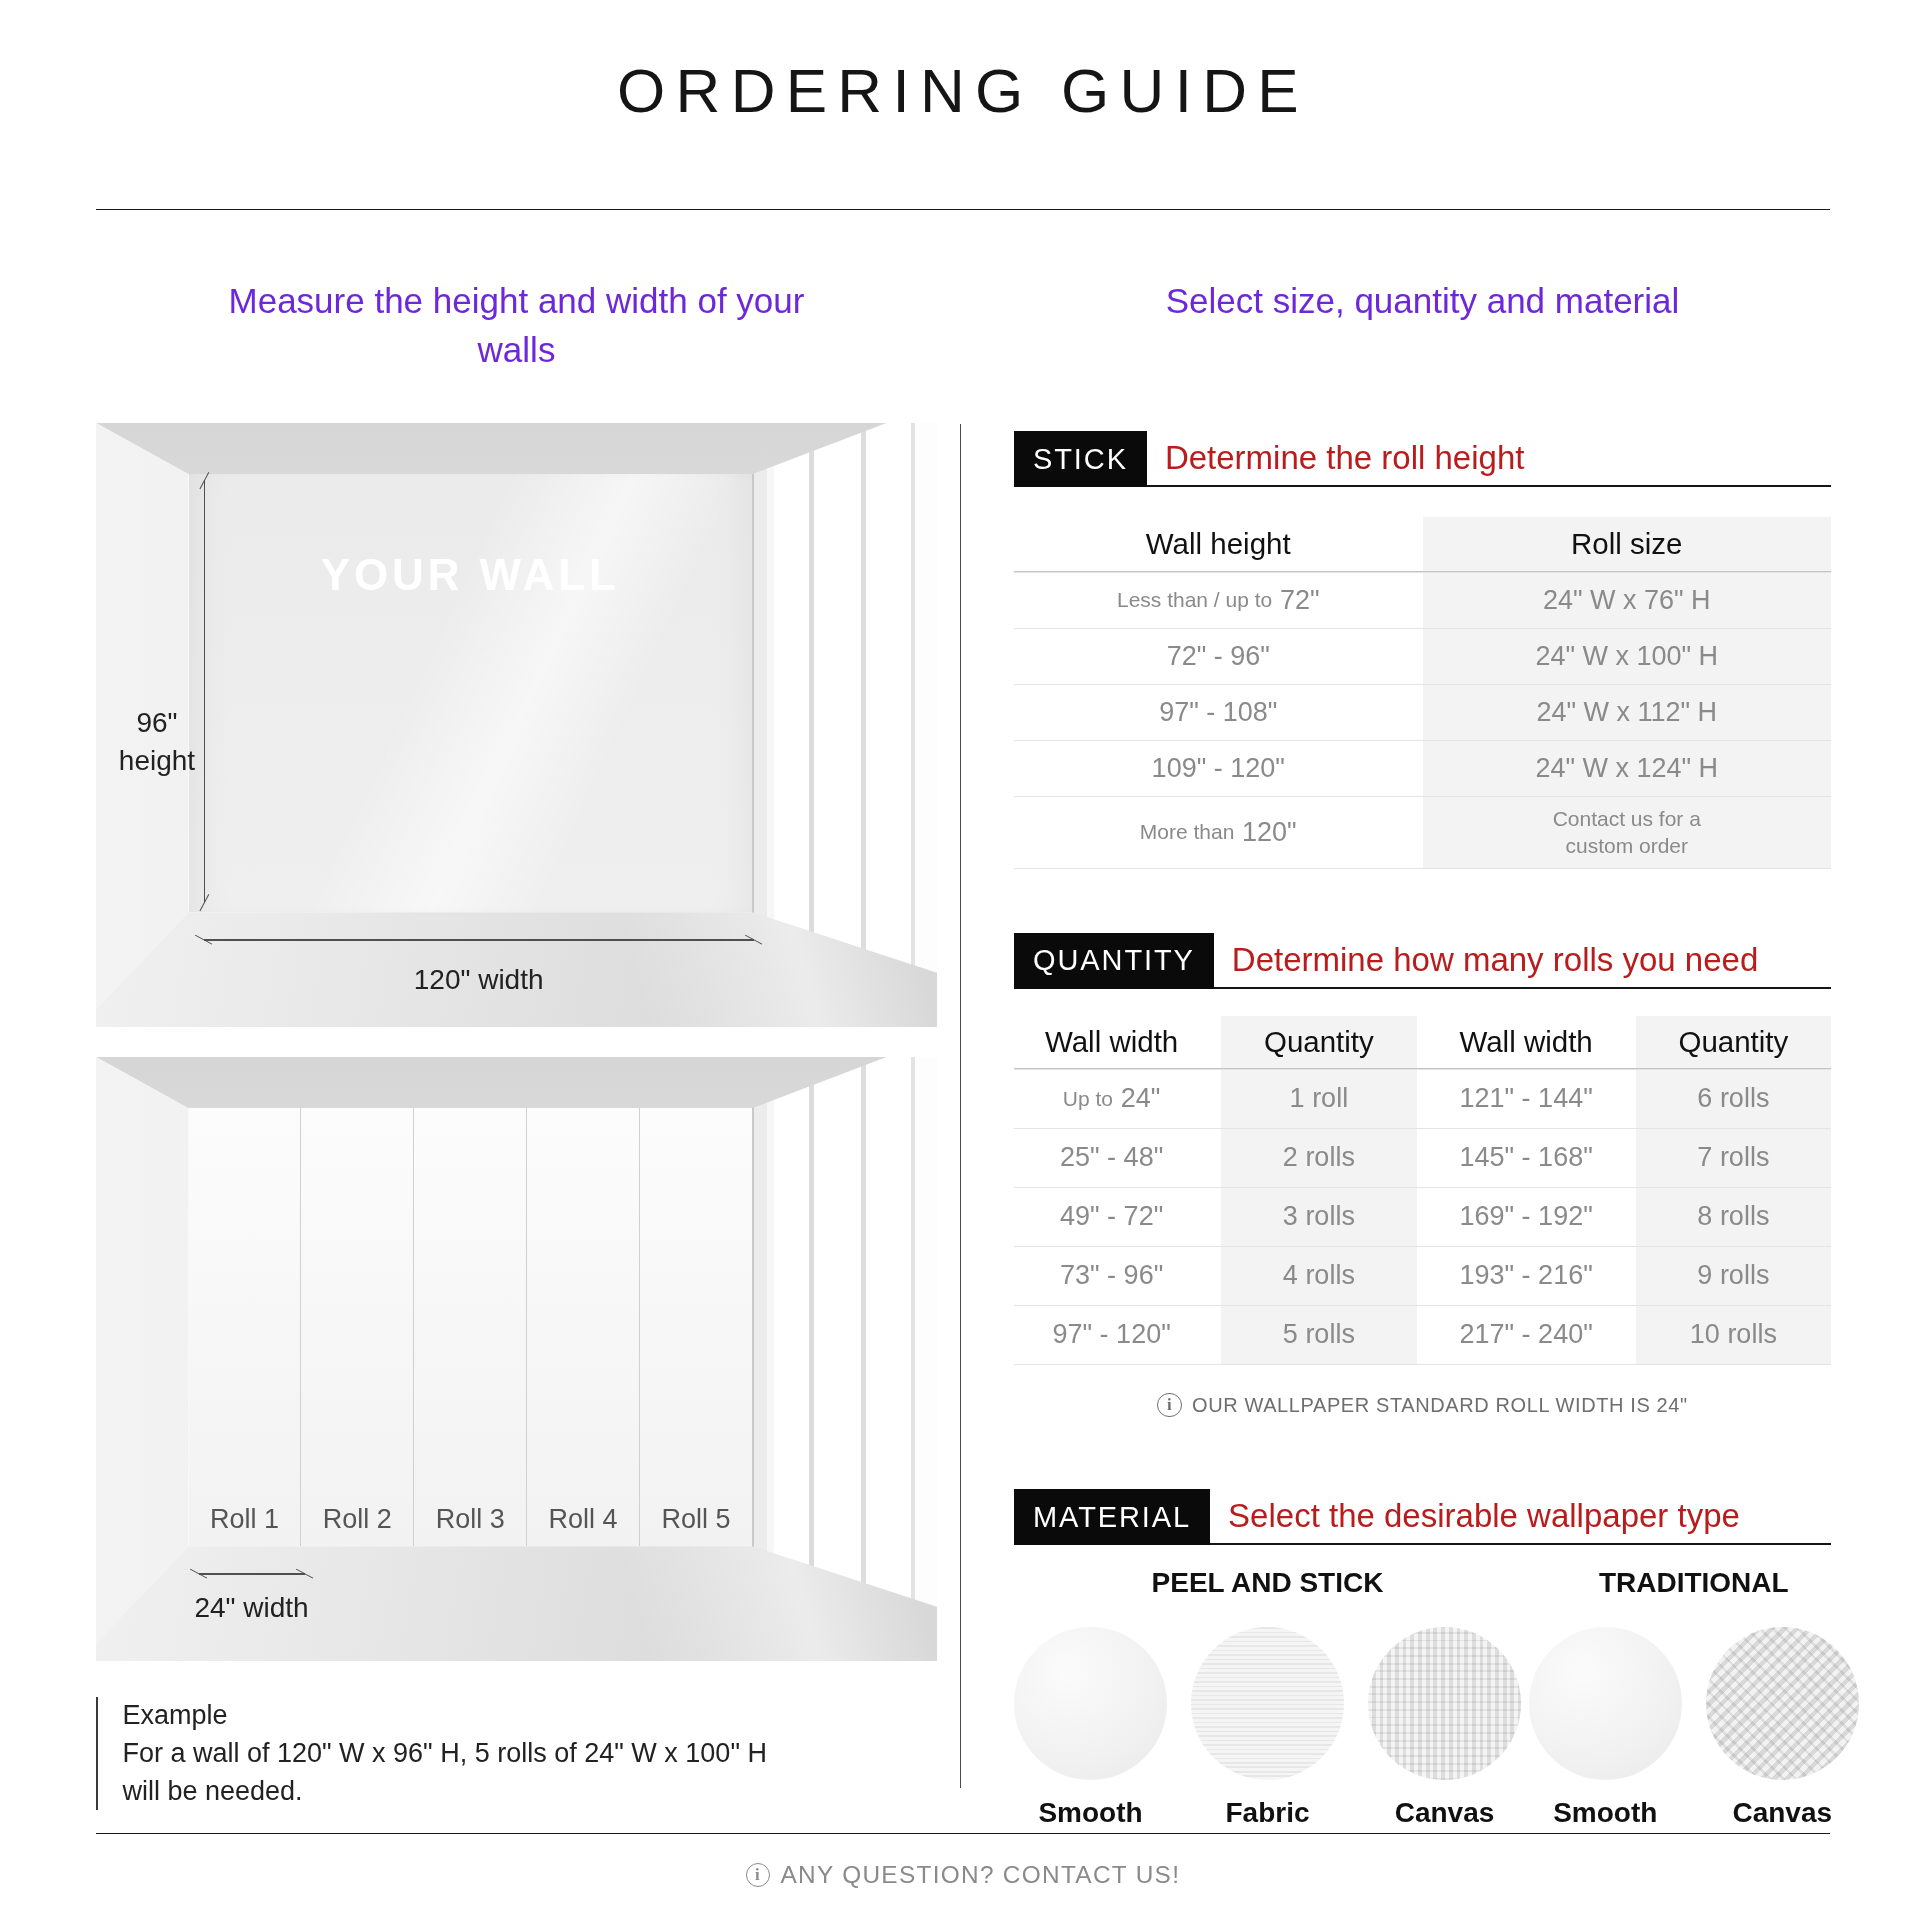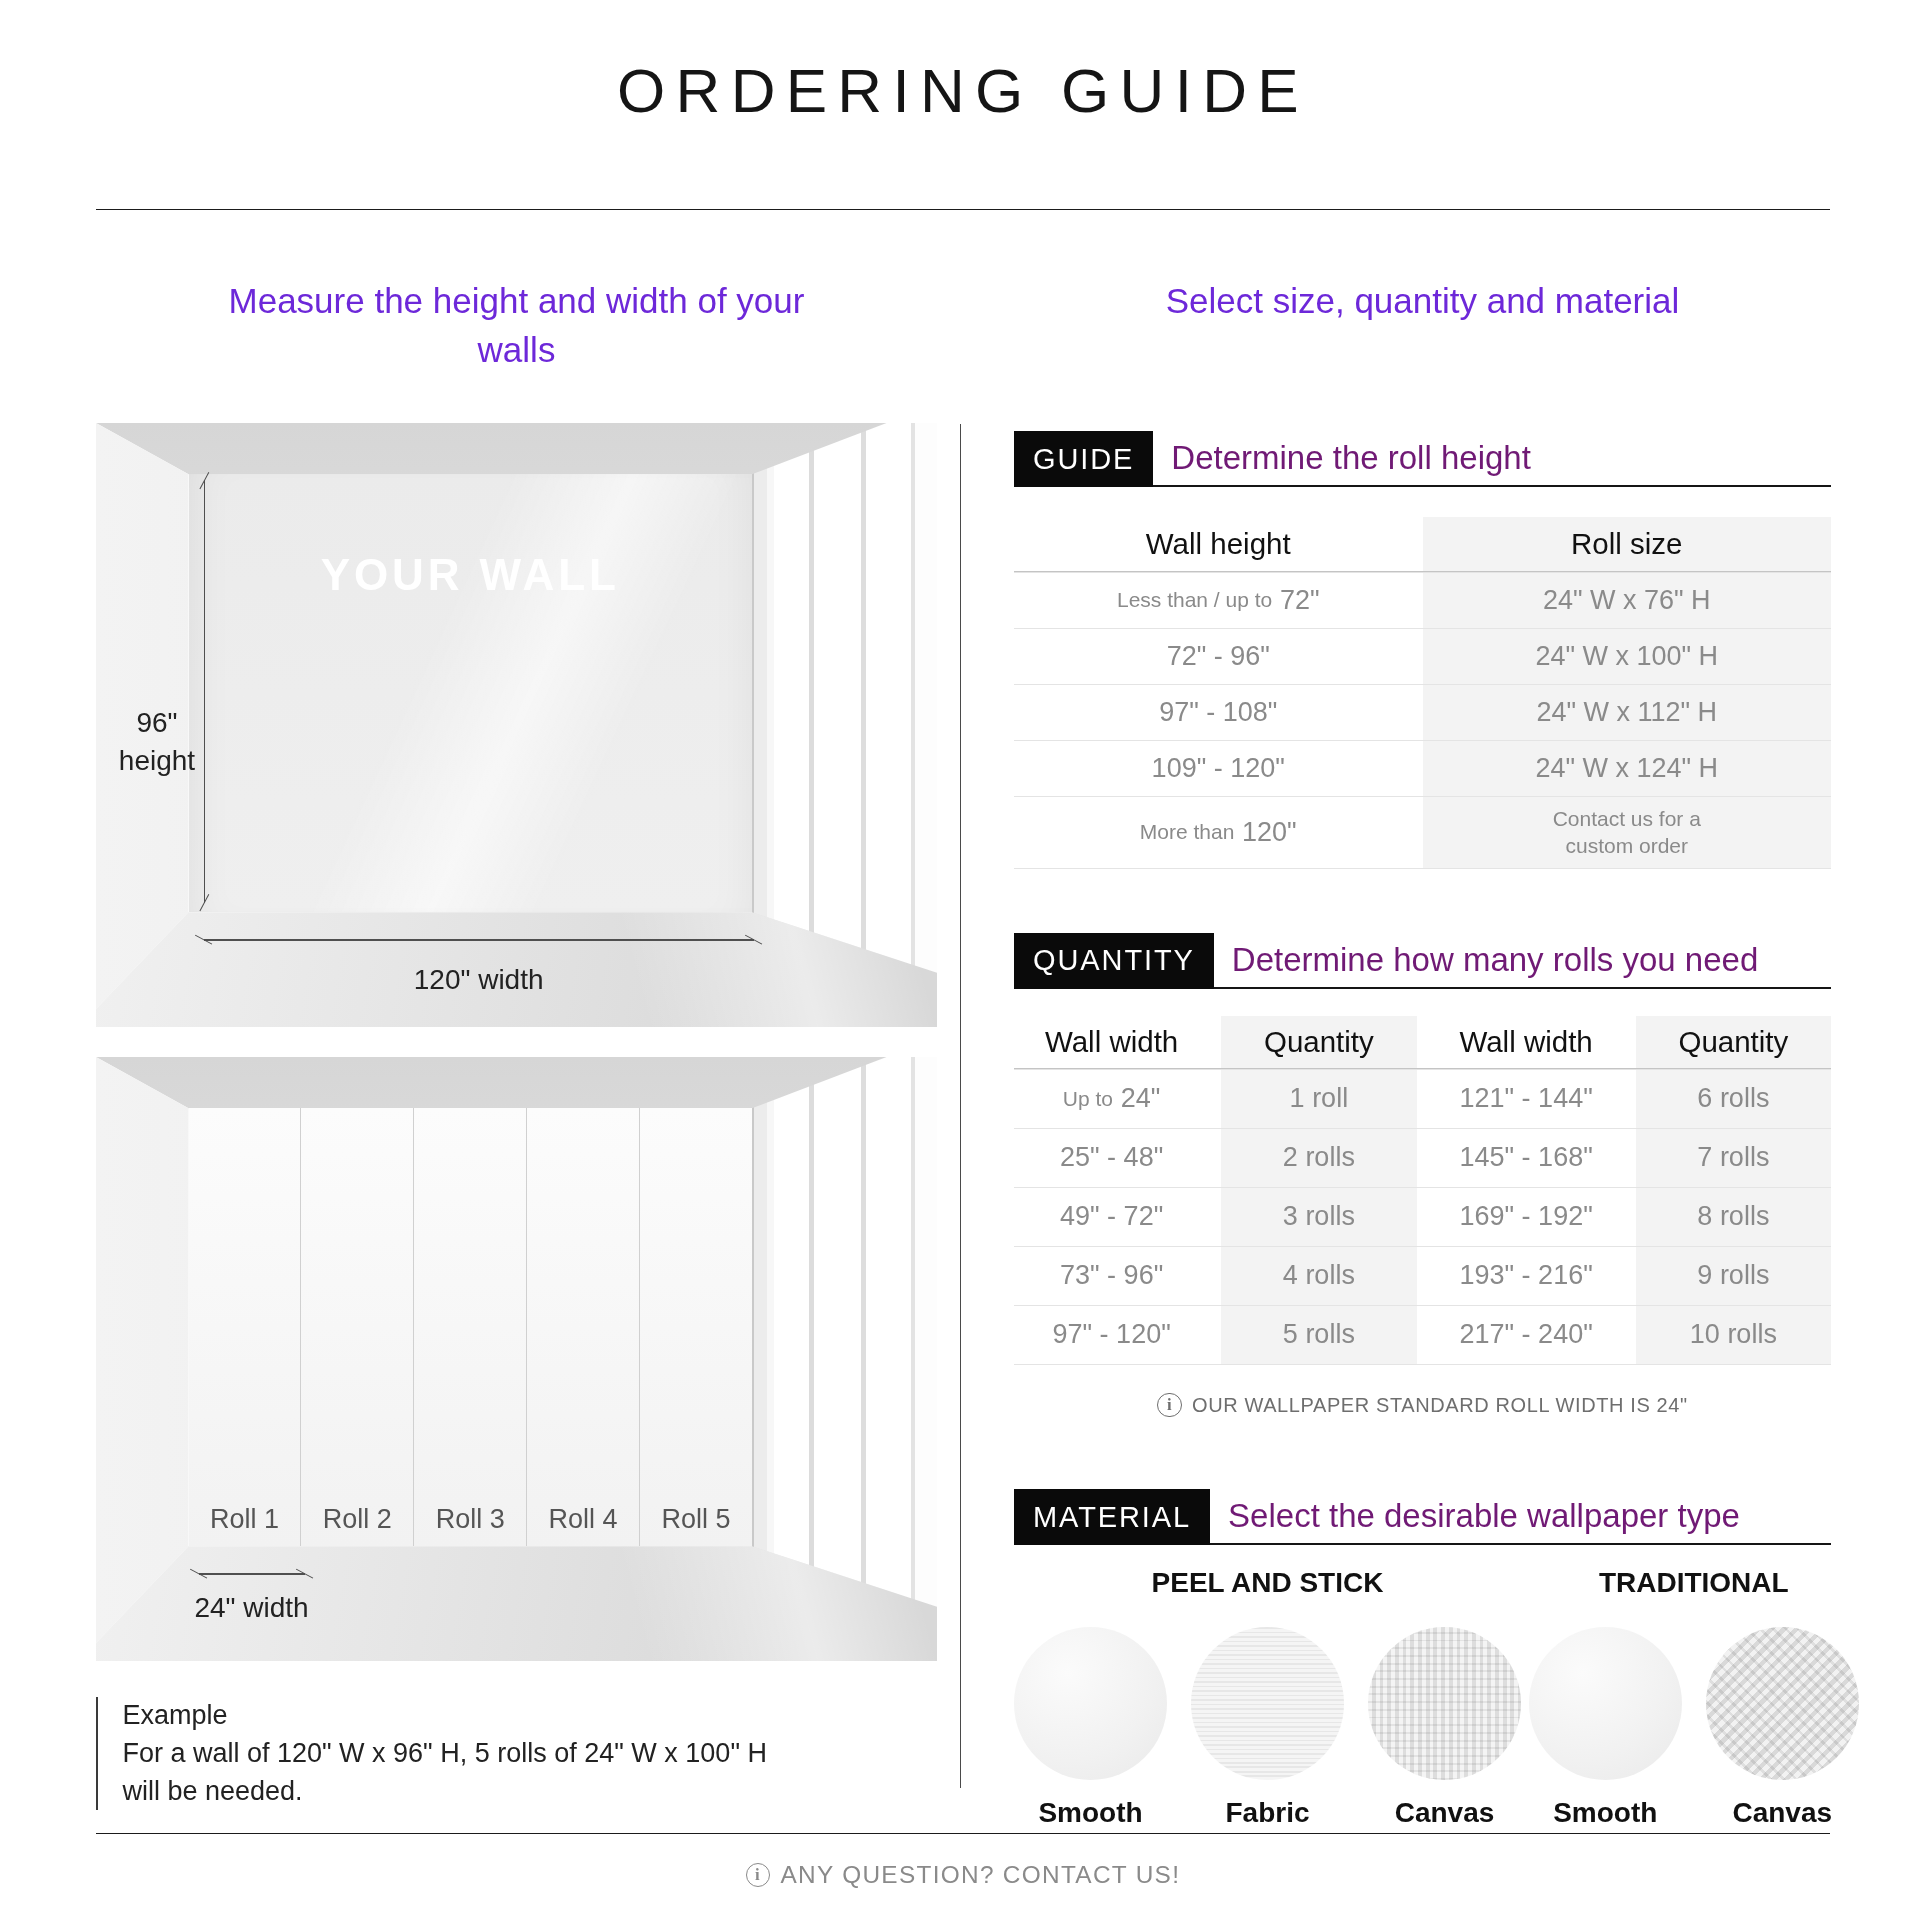--- a/index.html
+++ b/index.html
@@ -68,21 +68,21 @@
     text-align:center; font-size:28px; color:#222; }
 
   
   .example { margin-top:36px; border-left:2.6px solid #3a3a3a; padding-left:24.4px; }
   .example div { font-size:27px; line-height:1.4; color:#222; }
 
   
   .sec-head { display:flex; align-items:stretch; }
   .badge { background:#0a0a0a; color:#fff; font-size:29px; font-weight:500; letter-spacing:1.9px;
     padding:11.6px 19px; display:flex; align-items:center; }
-  .sec-sub { flex:1; border-bottom:2.6px solid #151515; font-size:33px; color:#701a75;
+  .sec-sub { flex:1; border-bottom:2.6px solid #151515; font-size:33px; color:#b91c1c;
     display:flex; align-items:center; padding-left:18px; }
 
   .tbl { margin-top:29.5px; }
   .tr { display:grid; }
   .size-tbl .tr { grid-template-columns:1fr 1fr; height:56px; }
   .size-tbl .tr.head { height:55px; }
   .size-tbl .tr.last { height:72px; }
   .qty-tbl { margin-top:27px; }
   .qty-tbl .tr { grid-template-columns:repeat(4,1fr); height:59px;gap:12px; }
   .qty-tbl .tr.head { height:53px; }
@@ -186,21 +186,21 @@
     </div>
   </div>
 
   <div class="divider-v"></div>
 
   <div class="col-right">
     <div class="col-heading">Select size, quantity and material</div>
 
     <div class="sec-size">
       <div class="sec-head">
-        <span class="badge">GUIDE</span>
+        <span class="badge">STICK</span>
         <span class="sec-sub">Determine the roll height</span>
       </div>
       <div class="tbl size-tbl">
         <div class="tr head">
           <div class="td">Wall height</div>
           <div class="td g">Roll size</div>
         </div>
         <div class="tr">
           <div class="td">
               <span class="pre">Less than / up to</span>

